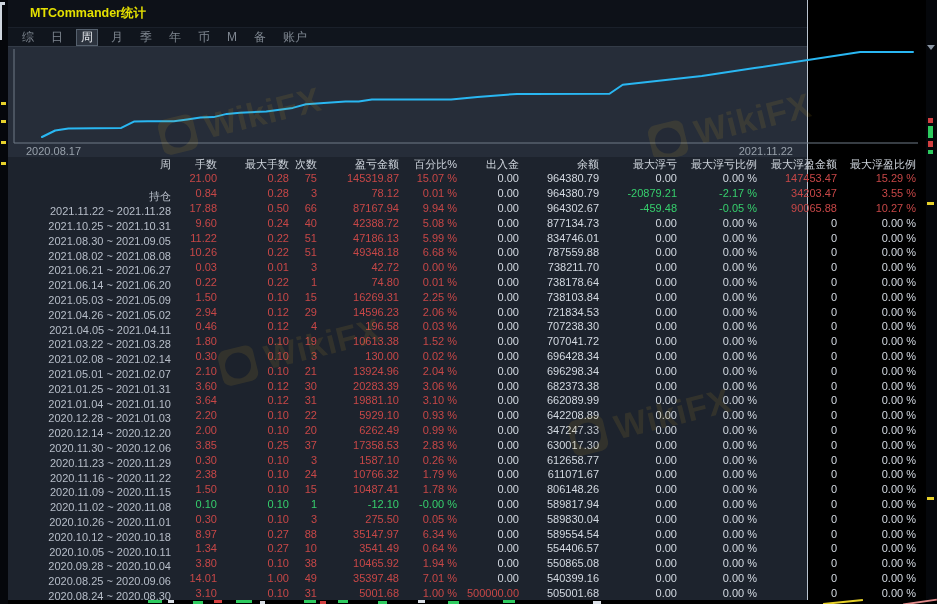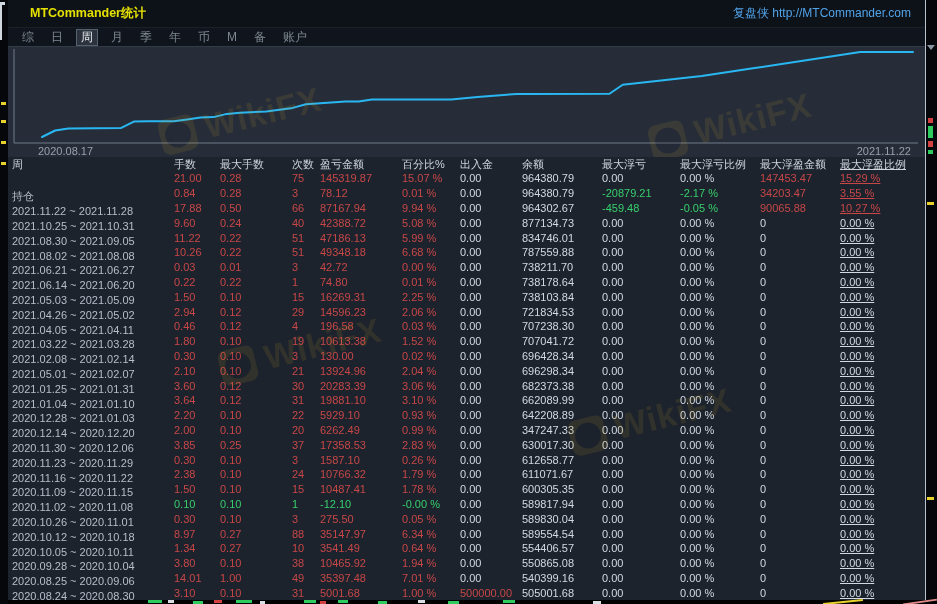--- a/index.html
+++ b/index.html
@@ -4,48 +4,48 @@
 <style>
   html,body{margin:0;padding:0;background:#000;}
   .screen{position:relative;width:937px;height:604px;overflow:hidden;
     font-family:"Liberation Sans","DejaVu Sans",sans-serif;background:#000;}
   
   .left-strip{position:absolute;left:0;top:0;width:8px;height:604px;background:#05070b;}
   .right-strip{position:absolute;right:0;top:0;width:11px;height:604px;background:#05070b;}
   .bottom-strip{position:absolute;left:8px;bottom:0;width:929px;height:4px;background:#000;}
   .mark{position:absolute;}
   
-  .window{position:absolute;left:8px;top:0;width:918px;height:600px;background:#4c1d95;
-    border-right:1px solid #b9c3cf;box-sizing:border-box;}
+  .window{position:absolute;left:8px;top:0;width:800px;height:600px;background:#4c1d95;
+    border-right:1px solid #b9c3cf;box-sizing:border-box;text-align:right;}
   .titlebar{height:27px;background:#0d1118;display:flex;align-items:center;
     justify-content:space-between;padding:0 14px 0 22px;border-bottom:1px solid #1a202a;}
   .title{color:#e4e000;font-weight:bold;font-size:12.5px;}
   .brand{color:#51a3e8;font-size:12px;}
   .menubar{height:18px;background:#10151d;display:flex;align-items:center;padding-left:10px;}
   .mi{color:#7f8791;font-size:12px;margin-right:9px;padding:0 4px;line-height:15px;cursor:default;}
   .mi.sel{color:#e8ebef;border:1px solid #56616e;background:#2c333e;}
   
   .chart{position:relative;height:110px;background:#262d39;border-top:1px solid #333b47;}
   .axis-date{position:absolute;bottom:0px;font-size:11px;color:#98a1ab;}
-  .axis-date.left{left:30px;}
+  .axis-date.left{left:18px;}
   .axis-date.right{right:14px;}
   
   .wm{position:absolute;display:flex;align-items:center;opacity:0.12;transform:rotate(-14deg);pointer-events:none;}
   .wm-logo{width:36px;height:36px;border-radius:8px;background:#c9a227;margin-right:10px;position:relative;}
   .wm-logo:after{content:"";position:absolute;left:5px;top:5px;width:26px;height:26px;border-radius:50%;background:#1c1c26;}
   .wm-text{font-size:34px;font-weight:bold;color:#c9a227;letter-spacing:1px;}
   
   .table{position:relative;background:#1d232d;font-size:11px;}
   .tr{display:flex;height:14.8px;align-items:center;white-space:nowrap;}
   .tr.head{height:14px;}
   .tr.total{background:#04070b;height:15.5px;}
   .td{overflow:hidden;padding-right:3px;box-sizing:border-box;flex:none;}
   .c0{width:166px;padding-left:4px;}
   .c1{width:46px;}.c2{width:72px;}.c3{width:28px;}.c4{width:82px;}.c5{width:58px;}
-  .c6{width:62px;}.c7{width:80px;}.c8{width:78px;}.c9{width:80px;}.c10{width:80px;}.c11{width:79px;text-decoration:underline;}
+  .c6{width:62px;}.c7{width:80px;}.c8{width:78px;}.c9{width:80px;}.c10{width:80px;}.c11{width:79px;}
   .head .td{color:#ced4dc;}
   .date{color:#b7bec9;margin-top:36px;}
   .red{color:#c74747;}
   .green{color:#36cf6d;}
   .white{color:#d3d9e1;}
   .total .red{color:#dd4a4a;}
 </style>
 </head>
 <body>
 
@@ -57,21 +57,20 @@
     <span class="mark" style="left:1px;top:102px;width:5px;height:3px;background:#e7d12a;"></span>
     <span class="mark" style="left:1px;top:120px;width:5px;height:3px;background:#e7d12a;"></span>
     <span class="mark" style="left:1px;top:141px;width:5px;height:3px;background:#e7d12a;"></span>
     <span class="mark" style="left:1px;top:162px;width:5px;height:3px;background:#e7d12a;"></span>
   </div>
 
   <div class="window">
 
     <div class="titlebar">
       <span class="title">MTCommander统计</span>
-      <span class="brand">复盘侠 http://MTCommander.com</span>
     </div>
 
     <div class="menubar" id="menubar">
         <span class="mi">综</span>
         <span class="mi">日</span>
         <span class="mi sel">周</span>
         <span class="mi">月</span>
         <span class="mi">季</span>
         <span class="mi">年</span>
         <span class="mi">币</span>
@@ -408,21 +407,21 @@
           <span class="td c11 white">0.00 %</span>
         </div>
         <div class="tr">
           <span class="td c0 date">2020.11.02 ~ 2020.11.08</span>
           <span class="td c1 red">1.50</span>
           <span class="td c2 red">0.10</span>
           <span class="td c3 red">15</span>
           <span class="td c4 red">10487.41</span>
           <span class="td c5 red">1.78 %</span>
           <span class="td c6 white">0.00</span>
-          <span class="td c7 white">600305.35</span>
+          <span class="td c7 white">806148.26</span>
           <span class="td c8 white">0.00</span>
           <span class="td c9 white">0.00 %</span>
           <span class="td c10 white">0</span>
           <span class="td c11 white">0.00 %</span>
         </div>
         <div class="tr">
           <span class="td c0 date">2020.10.26 ~ 2020.11.01</span>
           <span class="td c1 green">0.10</span>
           <span class="td c2 green">0.10</span>
           <span class="td c3 green">1</span>

